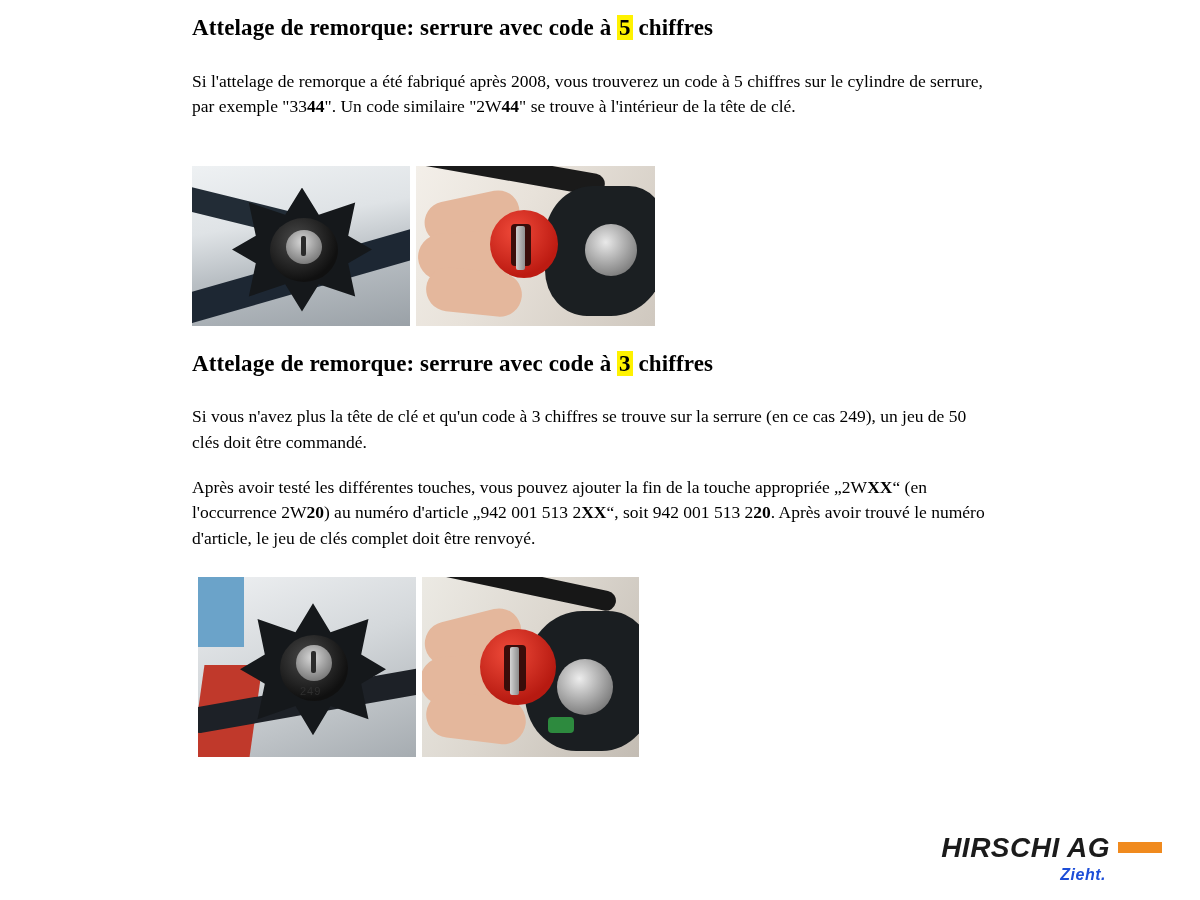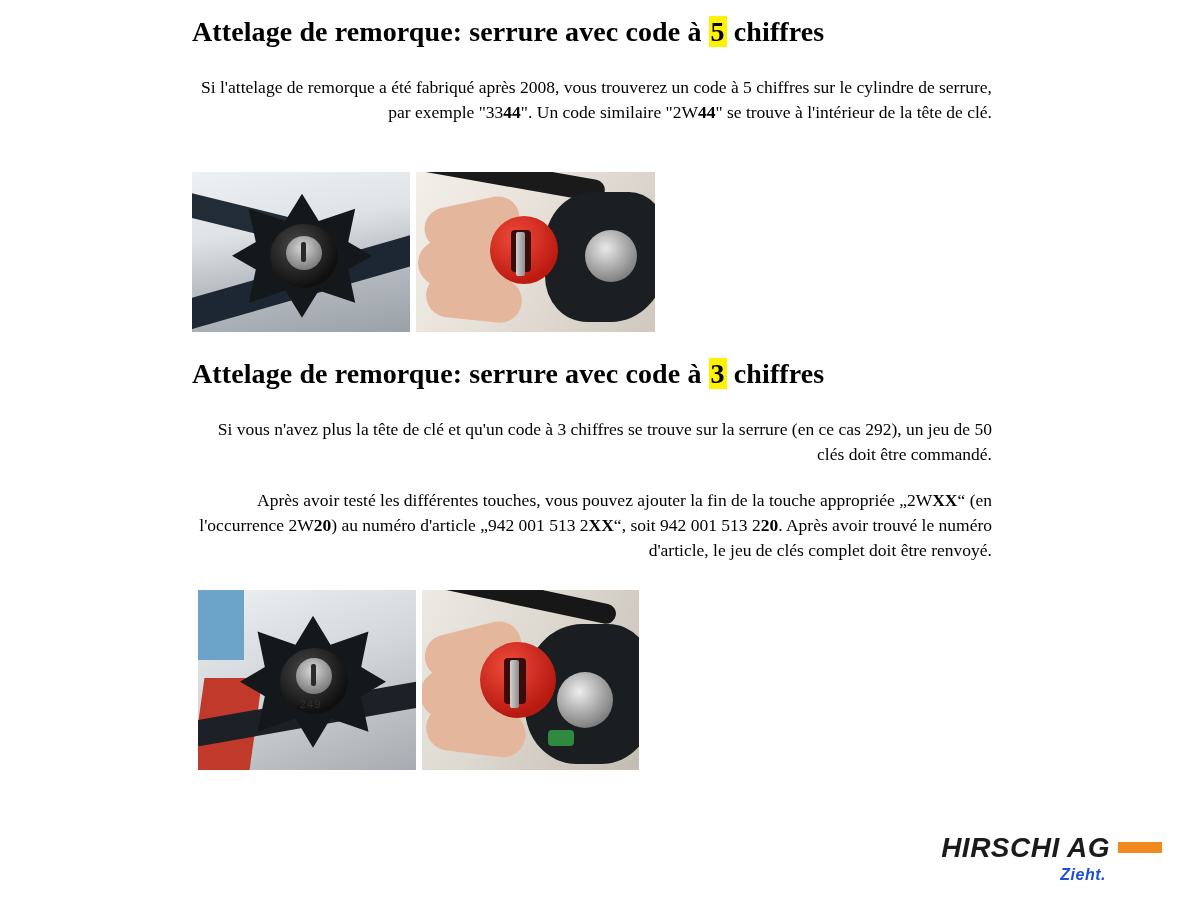--- a/index.html
+++ b/index.html
@@ -22,37 +22,36 @@
     box-sizing: border-box;
   }
   .content {
     position: absolute;
     left: 192px;
     top: 14px;
     width: 800px;
   }
   h1.section-title {
     font-family: "Liberation Serif", serif;
-    font-size: 28px;
+    font-size: 23px;
     font-weight: bold;
     margin: 0;
     padding: 0;
     line-height: 1.25;
     letter-spacing: 0.1px;
   }
   .hl {
     background: #fff200;
     padding: 0 2px;
   }
   p.para {
     font-size: 17.5px;
     line-height: 1.45;
     margin: 0;
     padding: 0;
-    text-align: right;
   }
   .gap-after-title { height: 26px; }
   .gap-para { height: 20px; }
   .bold { font-weight: bold; }
 
   
   .img-row {
     display: flex;
     gap: 6px;
   }
@@ -265,21 +264,21 @@
         <div class="ph2-blade"></div>
       </div>
     </div>
 
     <div style="height:24px"></div>
 
     <h1 class="section-title"><span>Attelage de remorque: serrure avec code à </span><span class="hl">3</span><span> chiffres</span></h1>
 
     <div class="gap-after-title"></div>
 
-    <p class="para">Si vous n'avez plus la tête de clé et qu'un code à 3 chiffres se trouve sur la serrure (en ce cas 292), un jeu de 50 clés doit être commandé.</p>
+    <p class="para">Si vous n'avez plus la tête de clé et qu'un code à 3 chiffres se trouve sur la serrure (en ce cas 249), un jeu de 50 clés doit être commandé.</p>
 
     <div class="gap-para"></div>
 
     <p class="para"> Après avoir testé les différentes touches, vous pouvez ajouter la fin de la touche appropriée „2W<span class="bold">XX</span>“ (en l'occurrence 2W<span class="bold">20</span>) au numéro d'article „942 001 513 2<span class="bold">XX</span>“, soit 942 001 513 2<span class="bold">20</span>. Après avoir trouvé le numéro d'article, le jeu de clés complet doit être renvoyé.</p>
 
     <div style="height:26px"></div>
 
     <div class="img-row" style="margin-left:6px;">
       <div class="photo p3">
         <div class="ph3-bg"></div>

